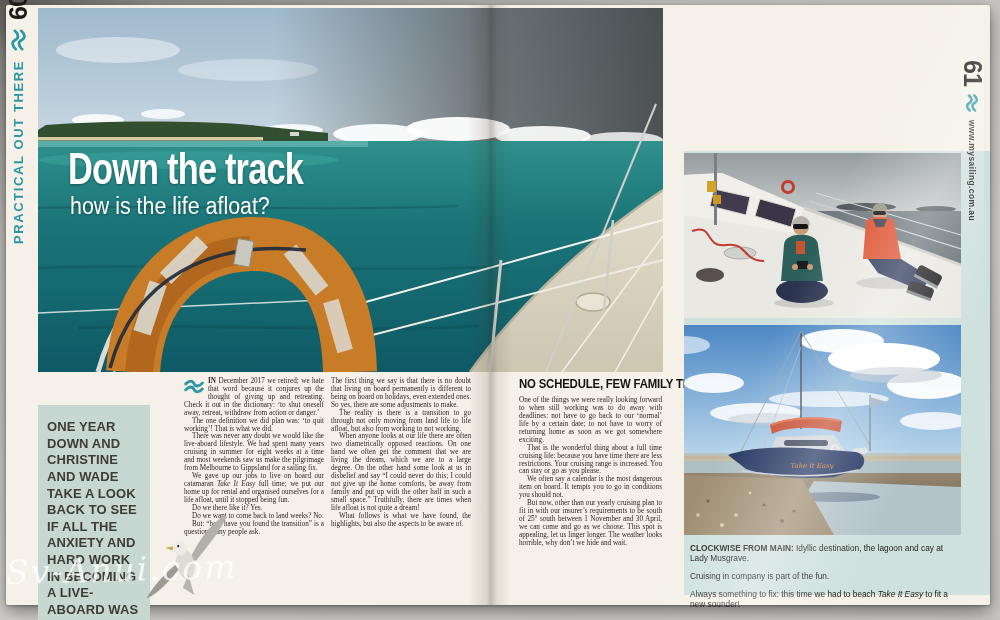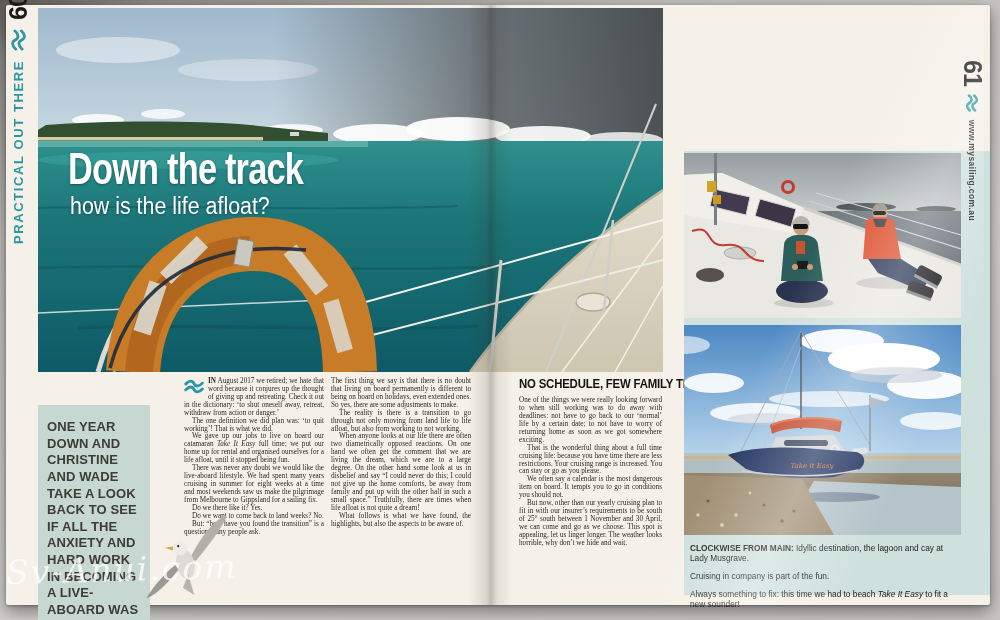--- a/index.html
+++ b/index.html
@@ -180,25 +180,25 @@
   <div class="byline">CHRISTINE DANGER</div>
 </div>
 
 <div class="abs col" style="left:184px;">
   <p>
     <span class="wave-drop">
       <svg width="20" height="15" viewBox="0 0 24 18">
         <path d="M2,6 C6,1.5 10,1.5 12,5.5 C14,9.5 18,9.5 22,5" stroke="#2b97a5" stroke-width="3.4" fill="none" stroke-linecap="round"></path>
         <path d="M2,13 C6,8.5 10,8.5 12,12.5 C14,16.5 18,16.5 22,12" stroke="#2b97a5" stroke-width="3.4" fill="none" stroke-linecap="round"></path>
       </svg>
-    </span><span class="lead-in">IN</span><span> August 2017 we retired; we hate that word because it conjures up the thought of giving up and retreating. Check it out in the dictionary: ‘to shut oneself away, retreat, withdraw from action or danger.’</span>
+    </span><span class="lead-in">IN</span><span> December 2017 we retired; we hate that word because it conjures up the thought of giving up and retreating. Check it out in the dictionary: ‘to shut oneself away, retreat, withdraw from action or danger.’</span>
   </p>
   <p class="ind">The one definition we did plan was: ‘to quit working’! That is what we did.</p>
+  <p class="ind">There was never any doubt we would like the live-aboard lifestyle. We had spent many years cruising in summer for eight weeks at a time and most weekends saw us make the pilgrimage from Melbourne to Gippsland for a sailing fix.</p>
   <p class="ind"><span>We gave up our jobs to live on board our catamaran </span><span class="ital">Take It Easy</span><span> full time; we put our home up for rental and organised ourselves for a life afloat, until it stopped being fun.</span></p>
-  <p class="ind">There was never any doubt we would like the live-aboard lifestyle. We had spent many years cruising in summer for eight weeks at a time and most weekends saw us make the pilgrimage from Melbourne to Gippsland for a sailing fix.</p>
   <p class="ind">Do we there like it? Yes.</p>
   <p class="ind">Do we want to come back to land weeks? No.</p>
   <p class="ind">But: “how have you found the transition” is a question many people ask.</p>
 </div>
 
 <div class="abs col" style="left:331px;">
   <p>The first thing we say is that there is no doubt that living on board permanently is different to being on board on holidays, even extended ones. So yes, there are some adjustments to make.</p>
   <p class="ind">The reality is there is a transition to go through not only moving from land life to life afloat, but also from working to not working.</p>
   <p class="ind">When anyone looks at our life there are often two diametrically opposed reactions. On one hand we often get the comment that we are living the dream, which we are to a large degree. On the other hand some look at us in disbelief and say “I could never do this; I could not give up the home comforts, be away from family and put up with the other half in such a small space.” Truthfully, there are times when life afloat is not quite a dream!</p>
   <p class="ind">What follows is what we have found, the highlights, but also the aspects to be aware of.</p>

